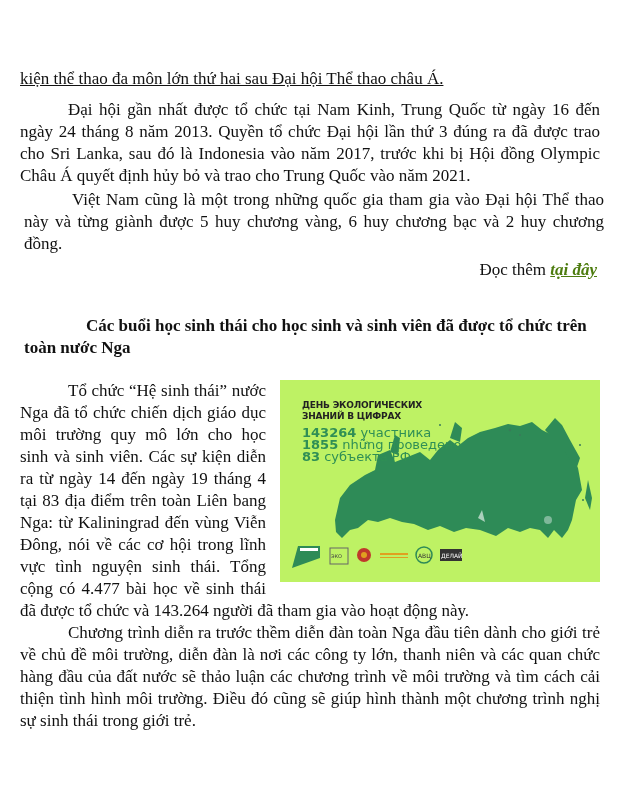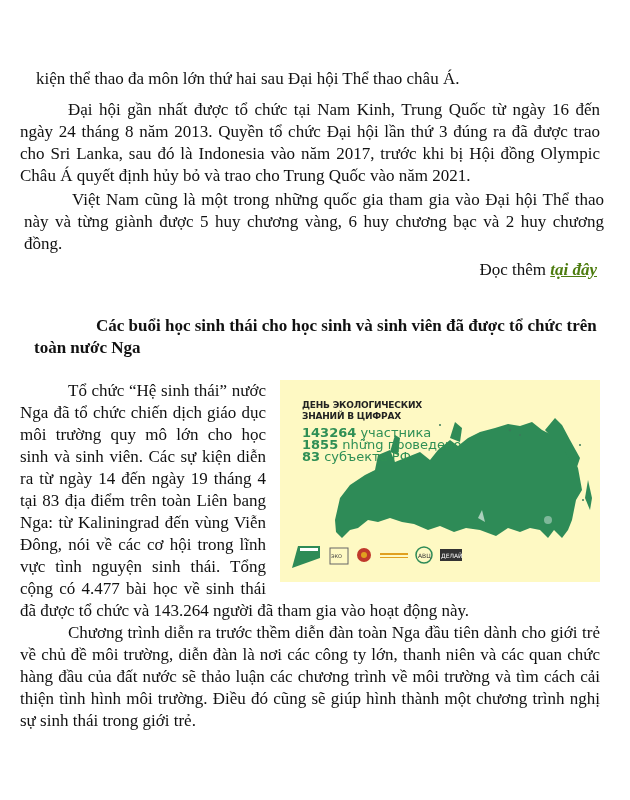--- a/index.html
+++ b/index.html
@@ -1,29 +1,29 @@
 <!DOCTYPE html>
 <html><head>
   <meta charset="utf-8">
   <style>
     html, body { margin: 0; padding: 0; background: #ffffff; }
     body { width: 630px; height: 800px; position: relative; overflow: hidden;
            font-family: "Liberation Serif", "DejaVu Serif", serif; color: #111; }
     .page { position: absolute; left: 20px; top: 0; width: 580px; }
     .p { font-size: 17px; line-height: 22px; text-align: justify; margin: 0; }
     .indent { text-indent: 48px; }
-    #p0 { position: absolute; top: 68px; left: 16px; width: 580px; }
+    #p0 { position: absolute; top: 68px; left: 0; width: 580px; text-decoration: underline; }
     #p1 { position: absolute; top: 88px; left: 0; width: 580px; margin-top: 11px; }
     #p2 { position: absolute; top: 189px; left: 4px; width: 580px; }
     #readmore { position: absolute; top: 259px; right: 3px; font-size: 17px; line-height: 22px; }
     #readmore a { color: #4d7c0f; font-weight: bold; font-style: italic; text-decoration: underline; }
-    #heading { position: absolute; top: 315px; left: 14px; width: 580px; font-size: 17px; line-height: 22px;
+    #heading { position: absolute; top: 315px; left: 4px; width: 580px; font-size: 17px; line-height: 22px;
                font-weight: bold; text-indent: 62px; margin: 0; }
     #article { position: absolute; top: 380px; left: 0; width: 580px; }
-    .figure { float: right; width: 320px; height: 202px; margin: 0 0 4px 14px; position: relative; background: #fef9c3; }
+    .figure { float: right; width: 320px; height: 202px; margin: 0 0 4px 14px; position: relative; background: #bef264; }
     .fig-title { position: absolute; left: 22px; top: 20px; font-family: "DejaVu Sans", sans-serif; font-weight: bold;
                  font-size: 9px; line-height: 11px; color: #222; letter-spacing: -0.2px; }
     .fig-stats { position: absolute; left: 22px; top: 47px; font-family: "DejaVu Sans", sans-serif; font-size: 13px;
                  line-height: 12px; color: #2f8f55; }
     .fig-stats b { font-weight: bold; }
     .map { position: absolute; left: 0; top: 0; width: 320px; height: 202px; }
     .logos { position: absolute; left: 10px; top: 160px; width: 220px; height: 30px; }
     .col-text { font-size: 17px; line-height: 22px; text-align: justify; margin: 0; }
   </style>
 </head>

